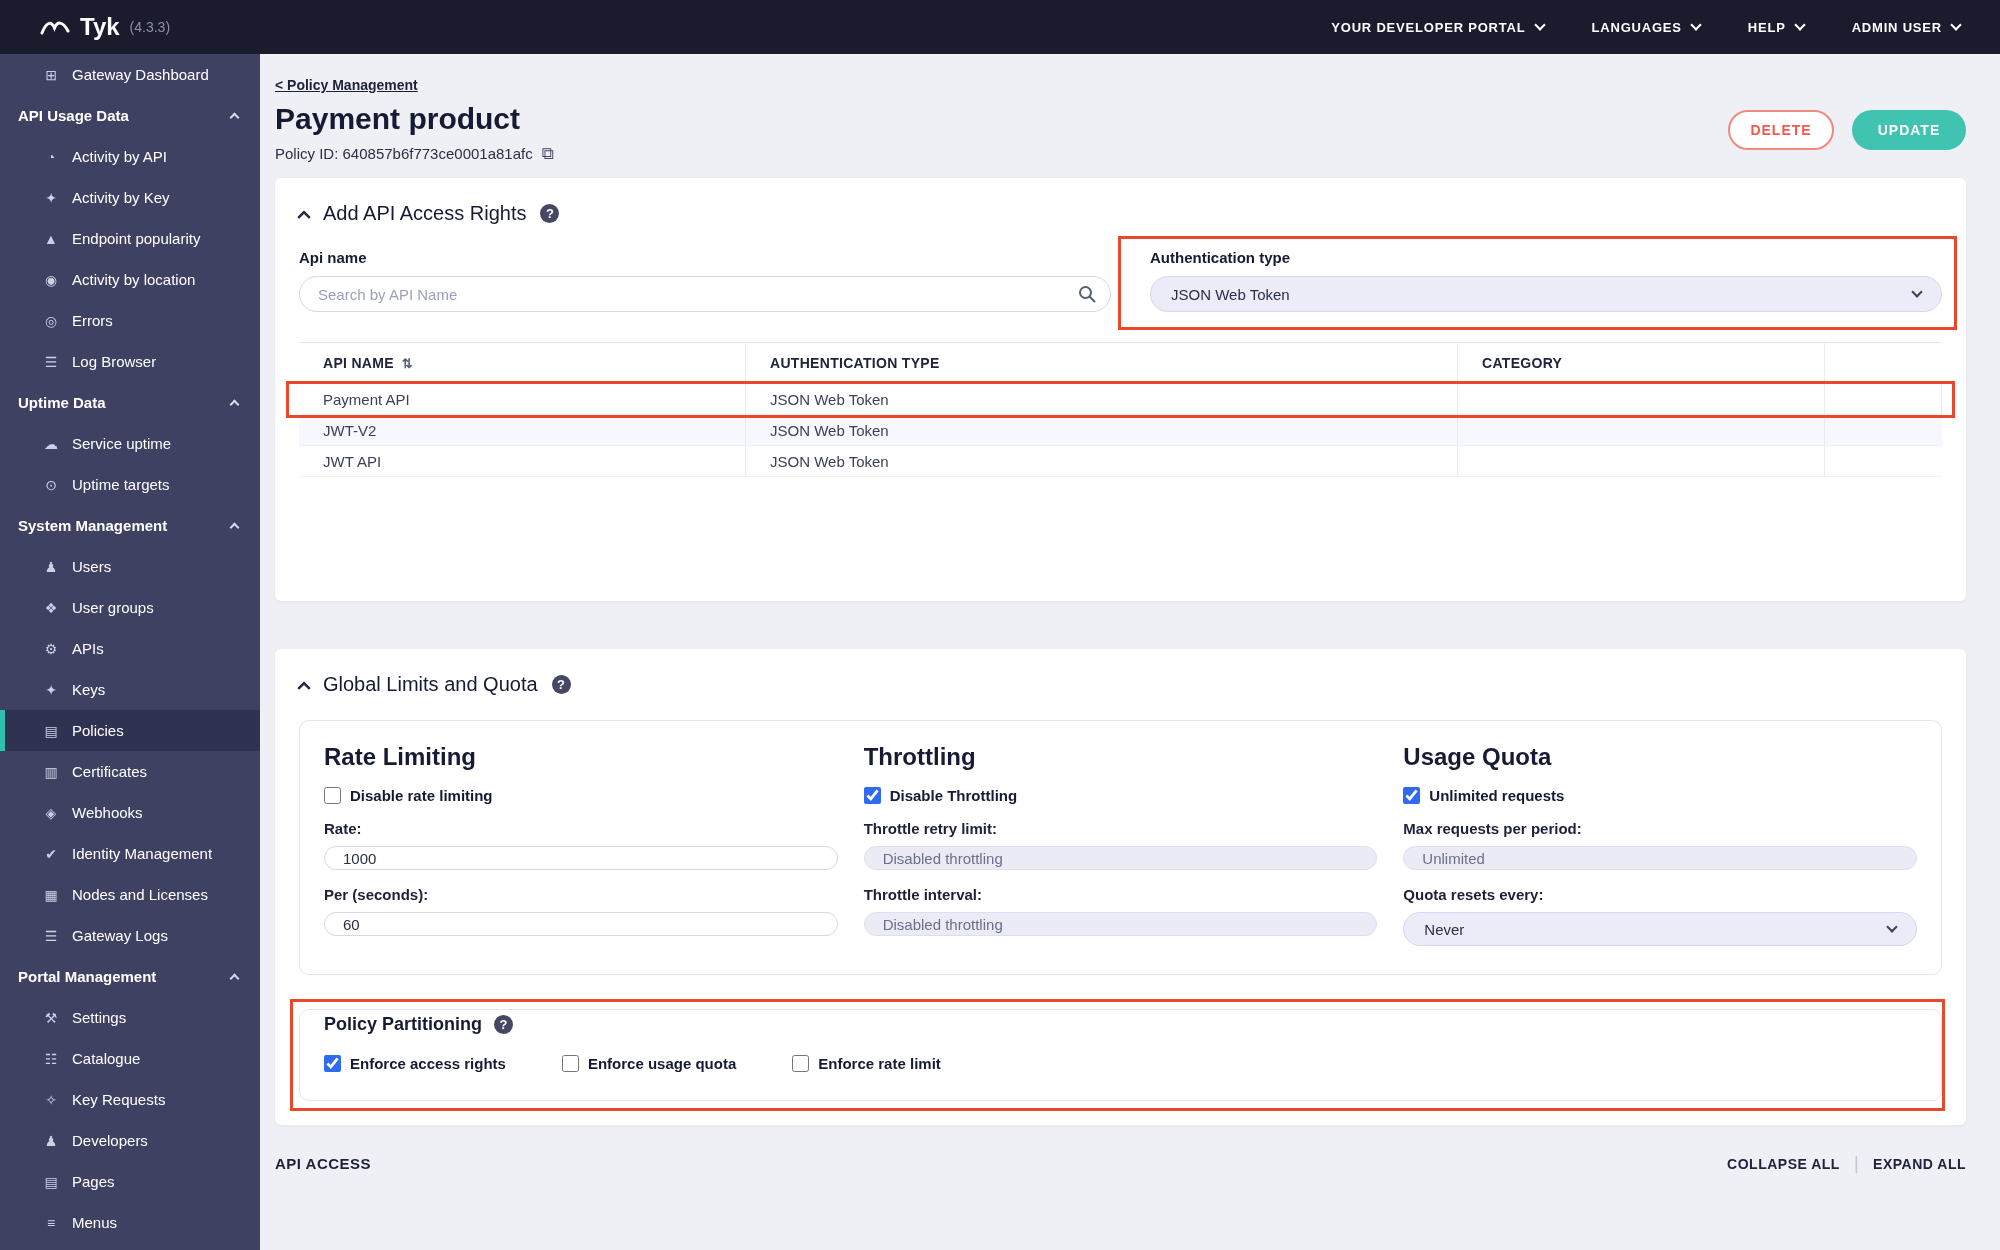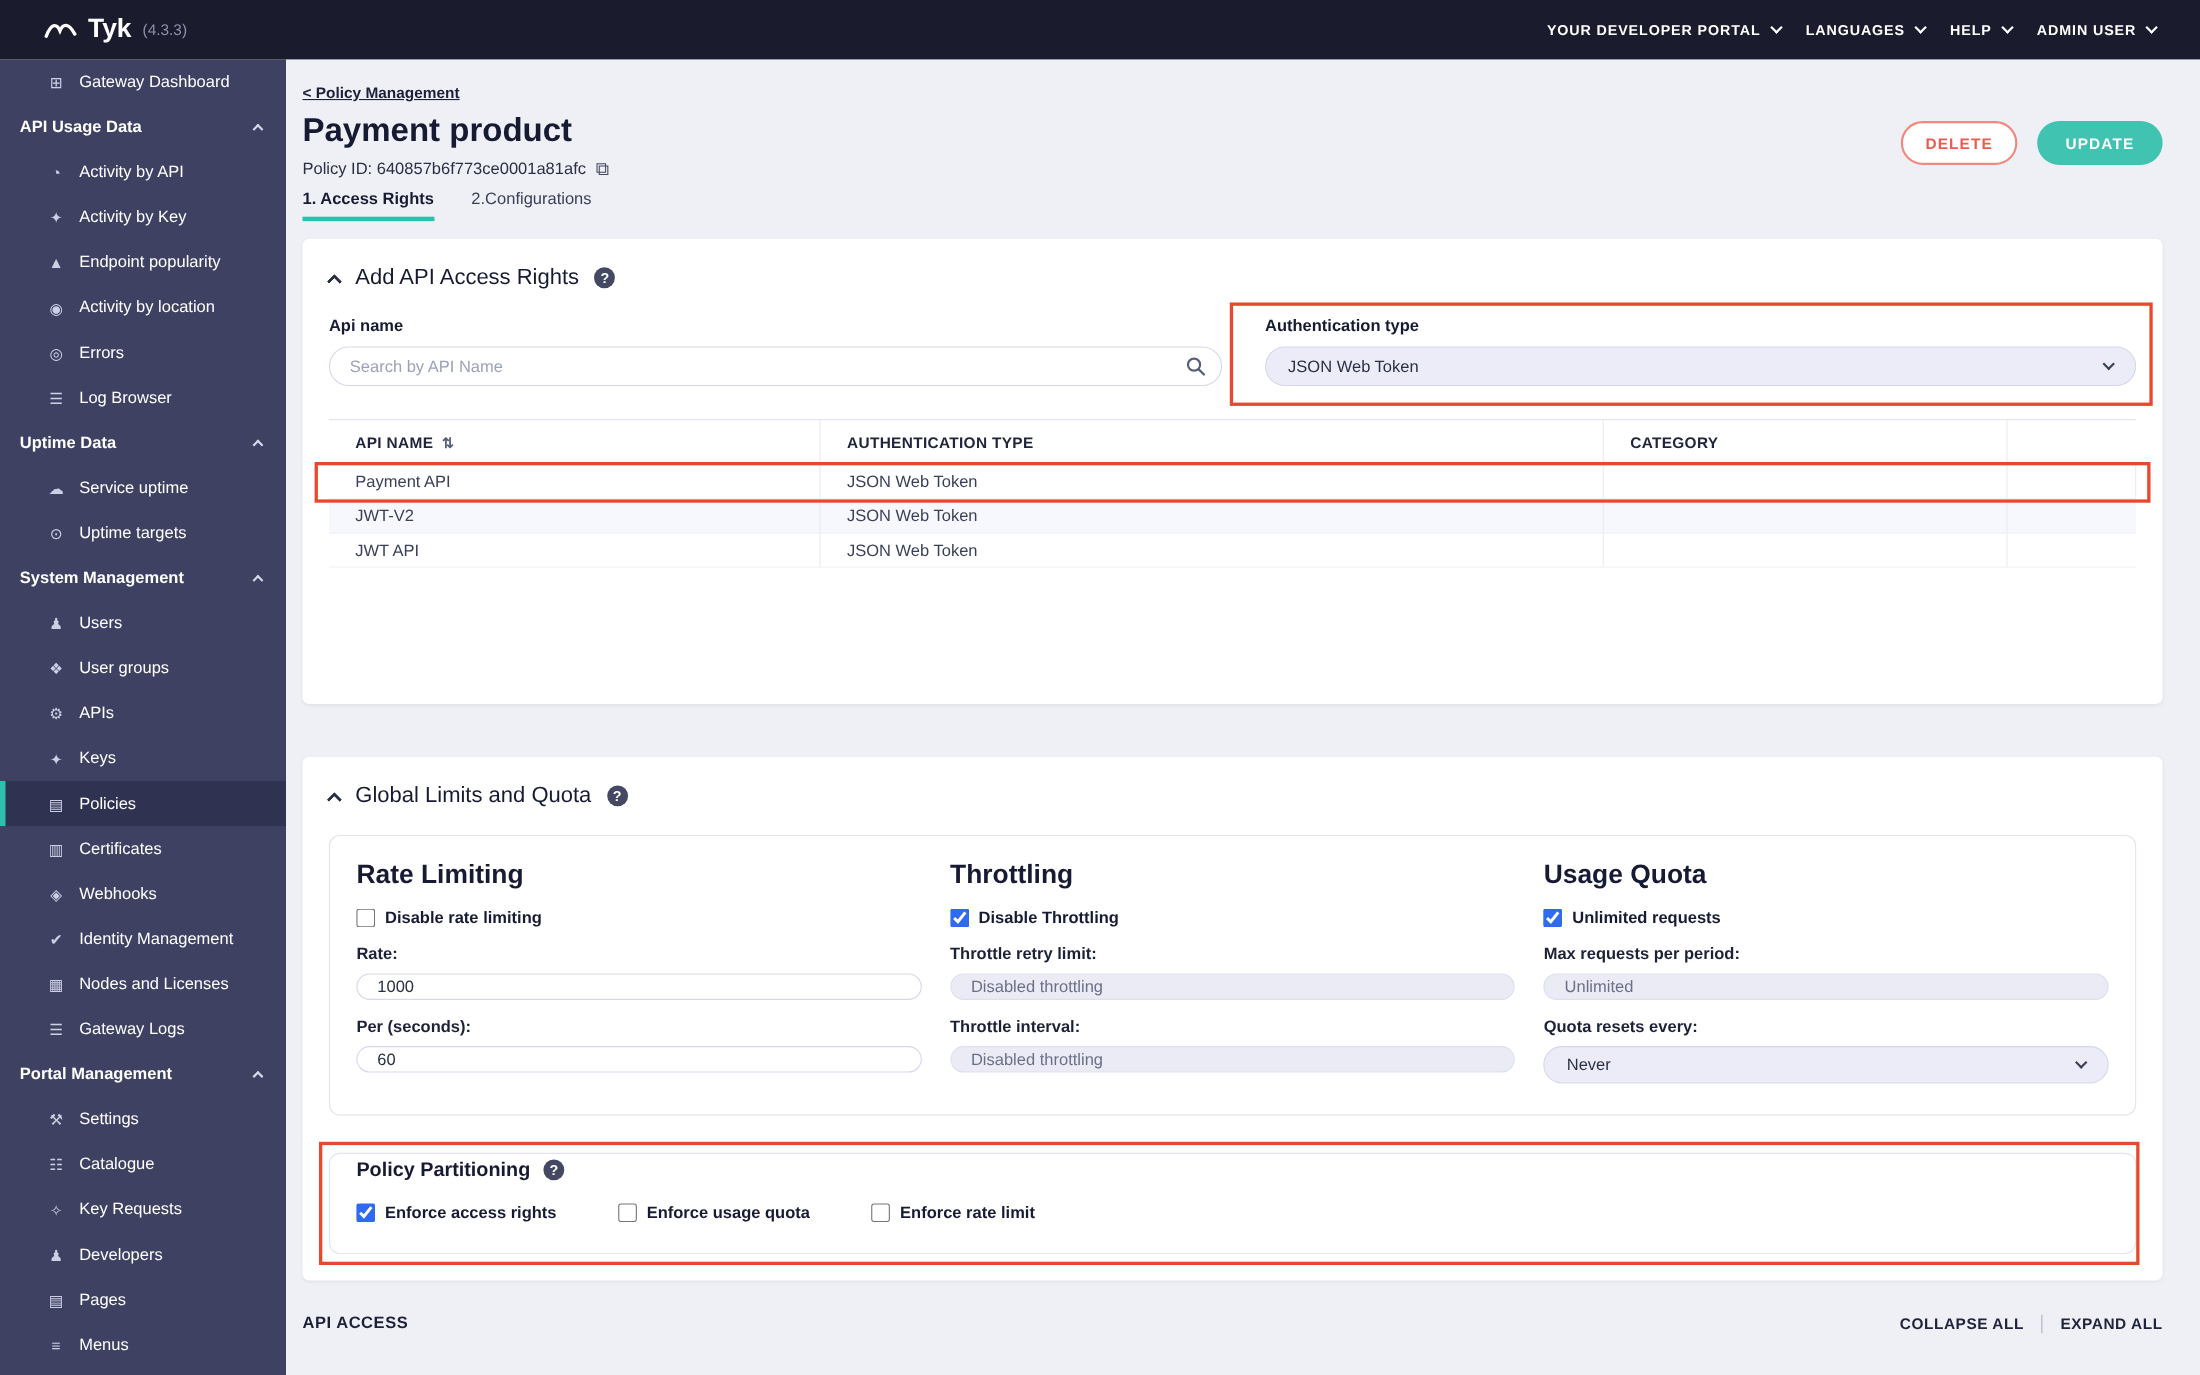--- a/index.html
+++ b/index.html
@@ -4,21 +4,21 @@
 <style>
   *{margin:0;padding:0;box-sizing:border-box;}
   html,body{width:2000px;height:1250px;}
   body{font-family:"Liberation Sans",sans-serif;background:#eef0f5;overflow:hidden;color:#1c2138;position:relative;}
 
   
   .topbar{position:absolute;top:0;left:0;width:2000px;height:54px;background:#1a1c2e;display:flex;align-items:center;justify-content:space-between;padding:0 40px;z-index:30;}
   .logo-wrap{display:flex;align-items:center;gap:10px;}
   .logo-text{color:#fff;font-size:24px;font-weight:700;}
   .logo-version{color:#8d90a9;font-size:14px;}
-  .top-menus{display:flex;align-items:center;gap:23px;}
+  .top-menus{display:flex;align-items:center;gap:48px;}
   .top-menu{display:flex;align-items:center;gap:10px;color:#fff;font-size:13px;font-weight:700;letter-spacing:.8px;cursor:pointer;}
   .chev{display:inline-block;width:8px;height:8px;border-right:2px solid currentColor;border-bottom:2px solid currentColor;transform:rotate(45deg);margin-top:-4px;}
   .chev.up{transform:rotate(-135deg);margin-top:4px;}
 
   
   .sidebar{position:absolute;top:54px;left:0;width:260px;height:1196px;background:#3f4162;overflow:hidden;z-index:20;}
   .side-item{height:41px;display:flex;align-items:center;padding-left:42px;gap:12px;color:#fff;font-size:15px;cursor:pointer;position:relative;white-space:nowrap;}
   .side-item .s-icon{width:18px;font-size:14px;color:#cdd0e4;text-align:center;flex:none;}
   .side-section{height:41px;display:flex;align-items:center;justify-content:space-between;padding:0 22px 0 18px;color:#fff;font-size:15px;font-weight:700;cursor:pointer;white-space:nowrap;}
   .side-section .chev{width:7px;height:7px;color:#d7d9ea;}
@@ -261,24 +261,20 @@
         <span>Policy ID: 640857b6f773ce0001a81afc</span>
         <span class="copy-icon">⧉</span>
       </div>
     </div>
     <div class="header-buttons">
       <button class="btn delete">DELETE</button>
       <button class="btn update">UPDATE</button>
     </div>
   </div>
 
-  <div class="tabs">
-    <div class="tab active">1. Access Rights</div>
-    <div class="tab">2.Configurations</div>
-  </div>
 
   
   <div class="card">
     <div class="card-head">
       <span class="collapse-chev"></span>
       <span class="card-title">Add API Access Rights</span>
       <span class="help-icon">?</span>
     </div>
 
     <div class="form-row">

